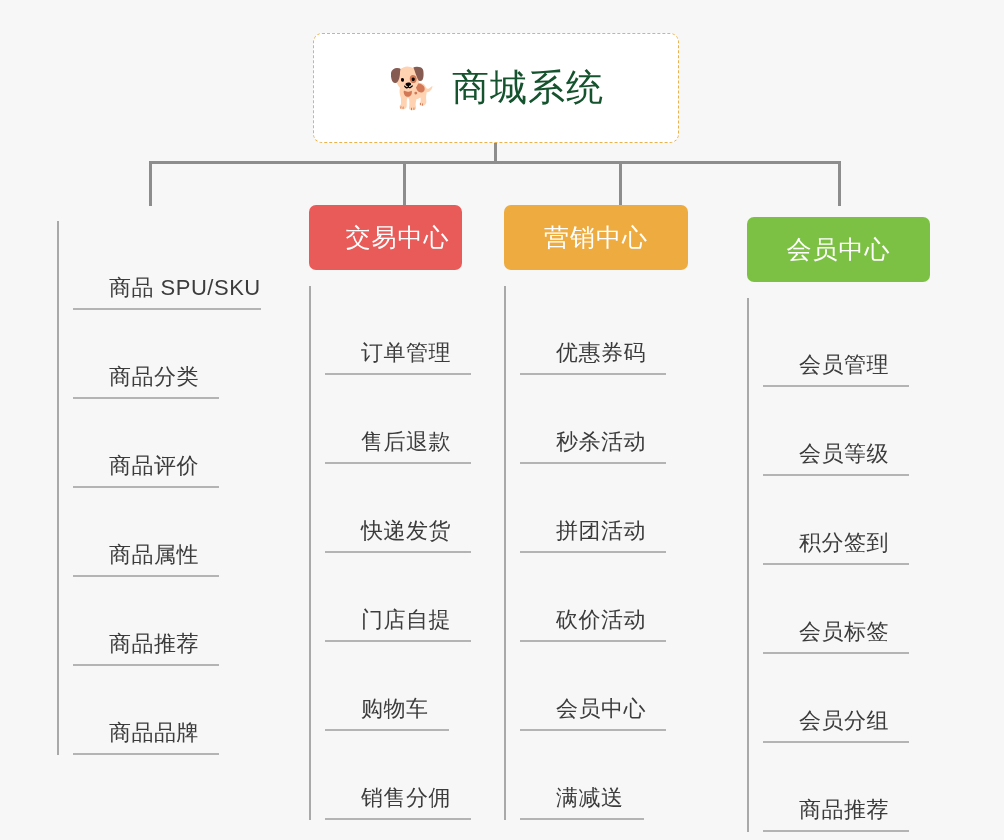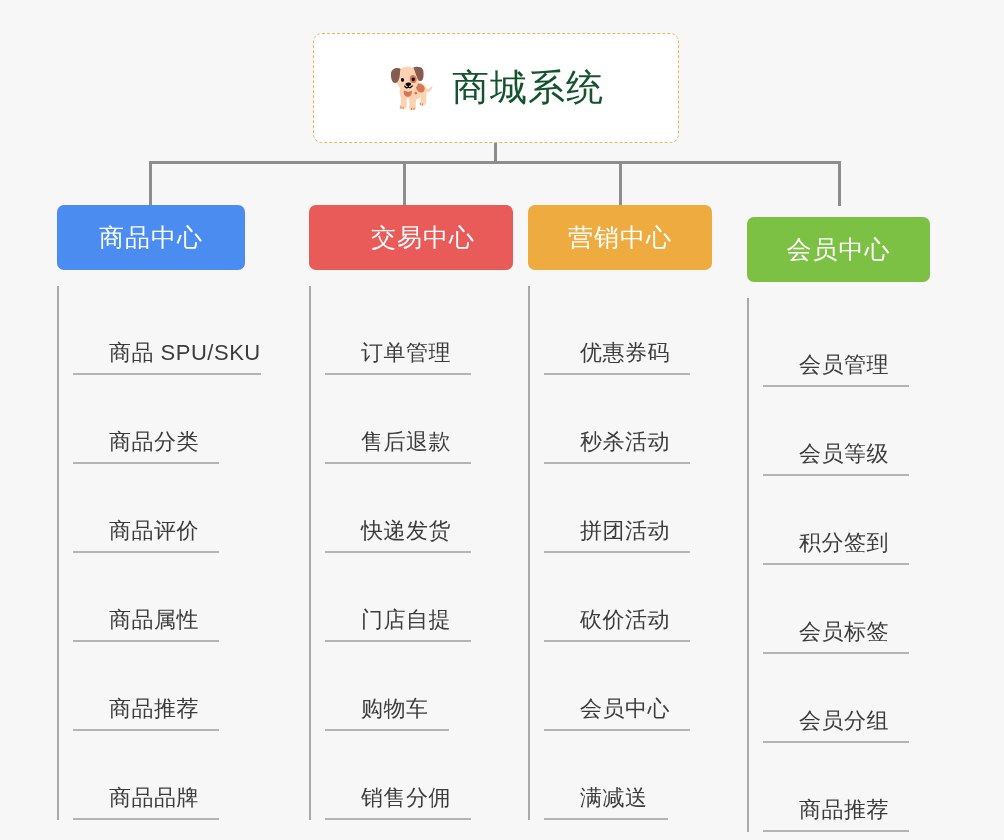--- a/index.html
+++ b/index.html
@@ -123,23 +123,20 @@
 
   <div class="conn conn-vert" style="left:494px; top:143px; height:21px;"></div>
   <div class="conn conn-horiz" style="left:149px; top:161px; width:692px;"></div>
   <div class="conn conn-vert" style="left:149px; top:161px; height:45px;"></div>
   <div class="conn conn-vert" style="left:403px; top:161px; height:45px;"></div>
   <div class="conn conn-vert" style="left:619px; top:161px; height:45px;"></div>
   <div class="conn conn-vert" style="left:838px; top:161px; height:45px;"></div>
 
   <div id="columns">
       <div class="column" style="left: 57px; width: 188px;">
-        <div class="cat-header" style="background: rgb(74, 140, 240); width: 188px;">
-          <span>商品中心</span>
-        </div>
         <div class="leaf-list">
           <div class="spine"></div>
           <div class="leaf">
             <div class="leaf-line" style="width: 188px;"></div>
             <span class="leaf-label">商品 SPU/SKU</span>
           </div>
           <div class="leaf">
             <div class="leaf-line" style="width: 146px;"></div>
             <span class="leaf-label">商品分类</span>
           </div>
@@ -155,21 +152,21 @@
             <div class="leaf-line" style="width: 146px;"></div>
             <span class="leaf-label">商品推荐</span>
           </div>
           <div class="leaf">
             <div class="leaf-line" style="width: 146px;"></div>
             <span class="leaf-label">商品品牌</span>
           </div>
         </div>
       </div>
       <div class="column" style="left: 309px; width: 184px;">
-        <div class="cat-header" style="background: rgb(232, 91, 88); width: 204px; padding-left: 24px;">
+        <div class="cat-header" style="background: rgb(232, 91, 88); width: 153px; padding-left: 24px;">
           <span>交易中心</span>
         </div>
         <div class="leaf-list">
           <div class="spine"></div>
           <div class="leaf">
             <div class="leaf-line" style="width: 146px;"></div>
             <span class="leaf-label">订单管理</span>
           </div>
           <div class="leaf">
             <div class="leaf-line" style="width: 146px;"></div>
@@ -186,21 +183,21 @@
           <div class="leaf">
             <div class="leaf-line" style="width: 124px;"></div>
             <span class="leaf-label">购物车</span>
           </div>
           <div class="leaf">
             <div class="leaf-line" style="width: 146px;"></div>
             <span class="leaf-label">销售分佣</span>
           </div>
         </div>
       </div>
-      <div class="column" style="left: 528px; width: 184px;">
+      <div class="column" style="left: 504px; width: 184px;">
         <div class="cat-header" style="background: rgb(238, 171, 63); width: 184px;">
           <span>营销中心</span>
         </div>
         <div class="leaf-list">
           <div class="spine"></div>
           <div class="leaf">
             <div class="leaf-line" style="width: 146px;"></div>
             <span class="leaf-label">优惠券码</span>
           </div>
           <div class="leaf">

